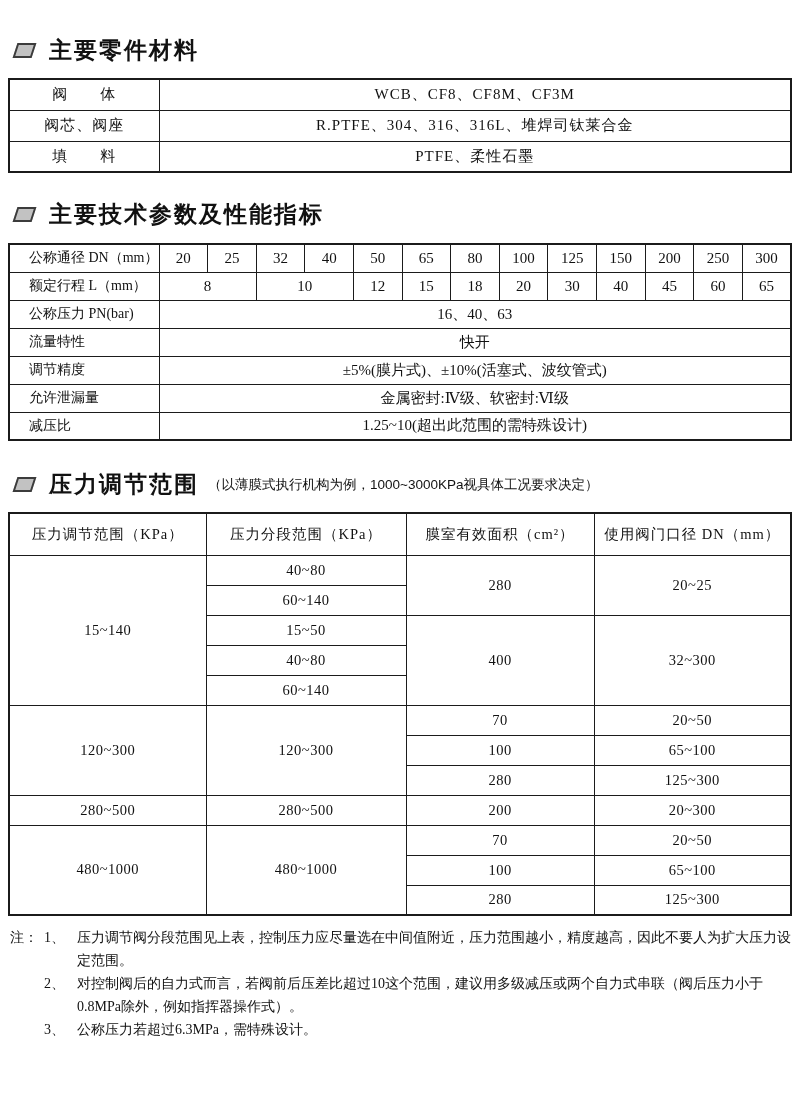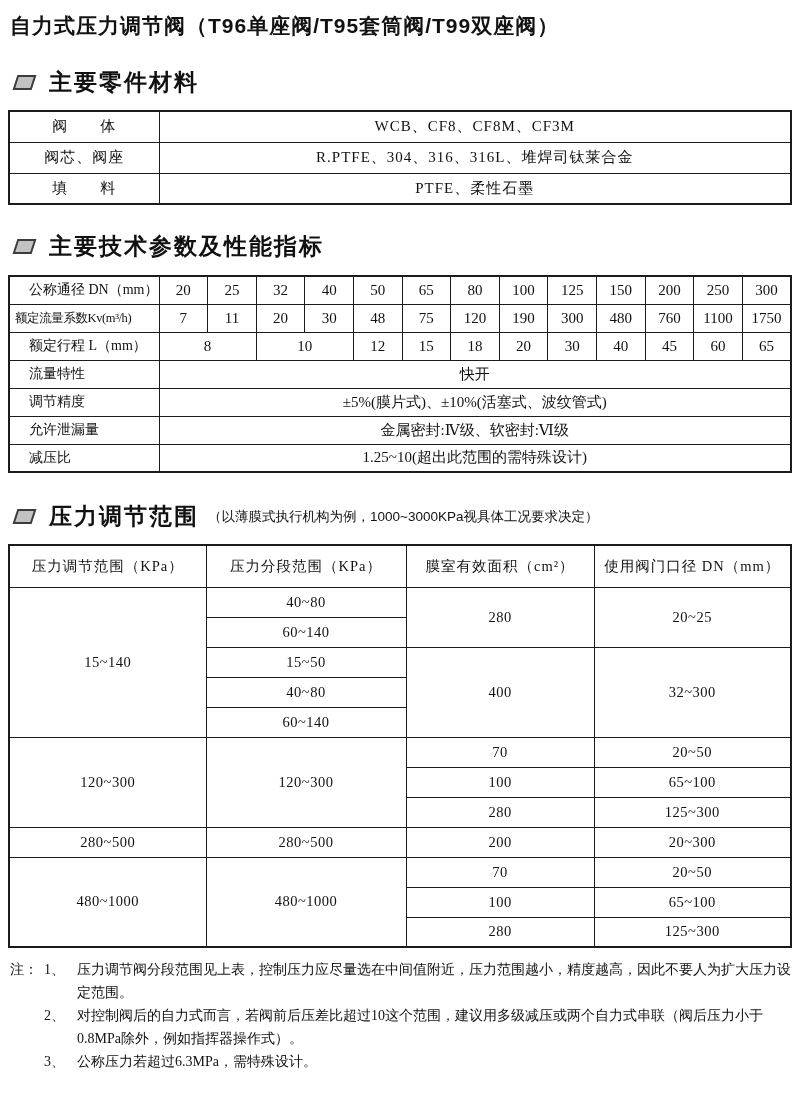--- a/index.html
+++ b/index.html
@@ -63,21 +63,20 @@
   .note-items { flex:1; }
   .note-item { display:flex; }
   .note-num { width:33px; flex-shrink:0; }
   .note-text { flex:1; }
 </style>
 </head>
 <body>
 
 <div class="page">
 
-  <div class="page-title">自力式压力调节阀（T96单座阀/T95套筒阀/T99双座阀）</div>
 
   <div class="section-heading sh-1">
     <span class="marker"></span>
     <span class="section-title">主要零件材料</span>
   </div>
 
   <table class="materials">
       <colgroup>
         <col style="width: 150px;">
         <col>
@@ -131,48 +130,36 @@
           <td>65</td>
           <td>80</td>
           <td>100</td>
           <td>125</td>
           <td>150</td>
           <td>200</td>
           <td>250</td>
           <td>300</td>
         </tr>
         <tr>
-          <td class="lbl tight">额定流量系数Kv(m³/h)</td>
-          <td>7</td>
-          <td>11</td>
-          <td>20</td>
-          <td>30</td>
-          <td>48</td>
-          <td>75</td>
-          <td>120</td>
-          <td>190</td>
-          <td>300</td>
-          <td>480</td>
-          <td>760</td>
-          <td>1100</td>
-          <td>1750</td>
-        </tr>
-        <tr>
           <td class="lbl">额定行程 L（mm）</td>
           <td colspan="2">8</td>
           <td colspan="2">10</td>
           <td>12</td>
           <td>15</td>
           <td>18</td>
           <td>20</td>
           <td>30</td>
           <td>40</td>
           <td>45</td>
           <td>60</td>
           <td>65</td>
+        </tr>
+        <tr>
+          <td class="lbl">公称压力 PN(bar)</td>
+          <td colspan="13">16、40、63</td>
         </tr>
         <tr>
           <td class="lbl">流量特性</td>
           <td colspan="13">快开</td>
         </tr>
         <tr>
           <td class="lbl">调节精度</td>
           <td colspan="13">±5%(膜片式)、±10%(活塞式、波纹管式)</td>
         </tr>
         <tr>

